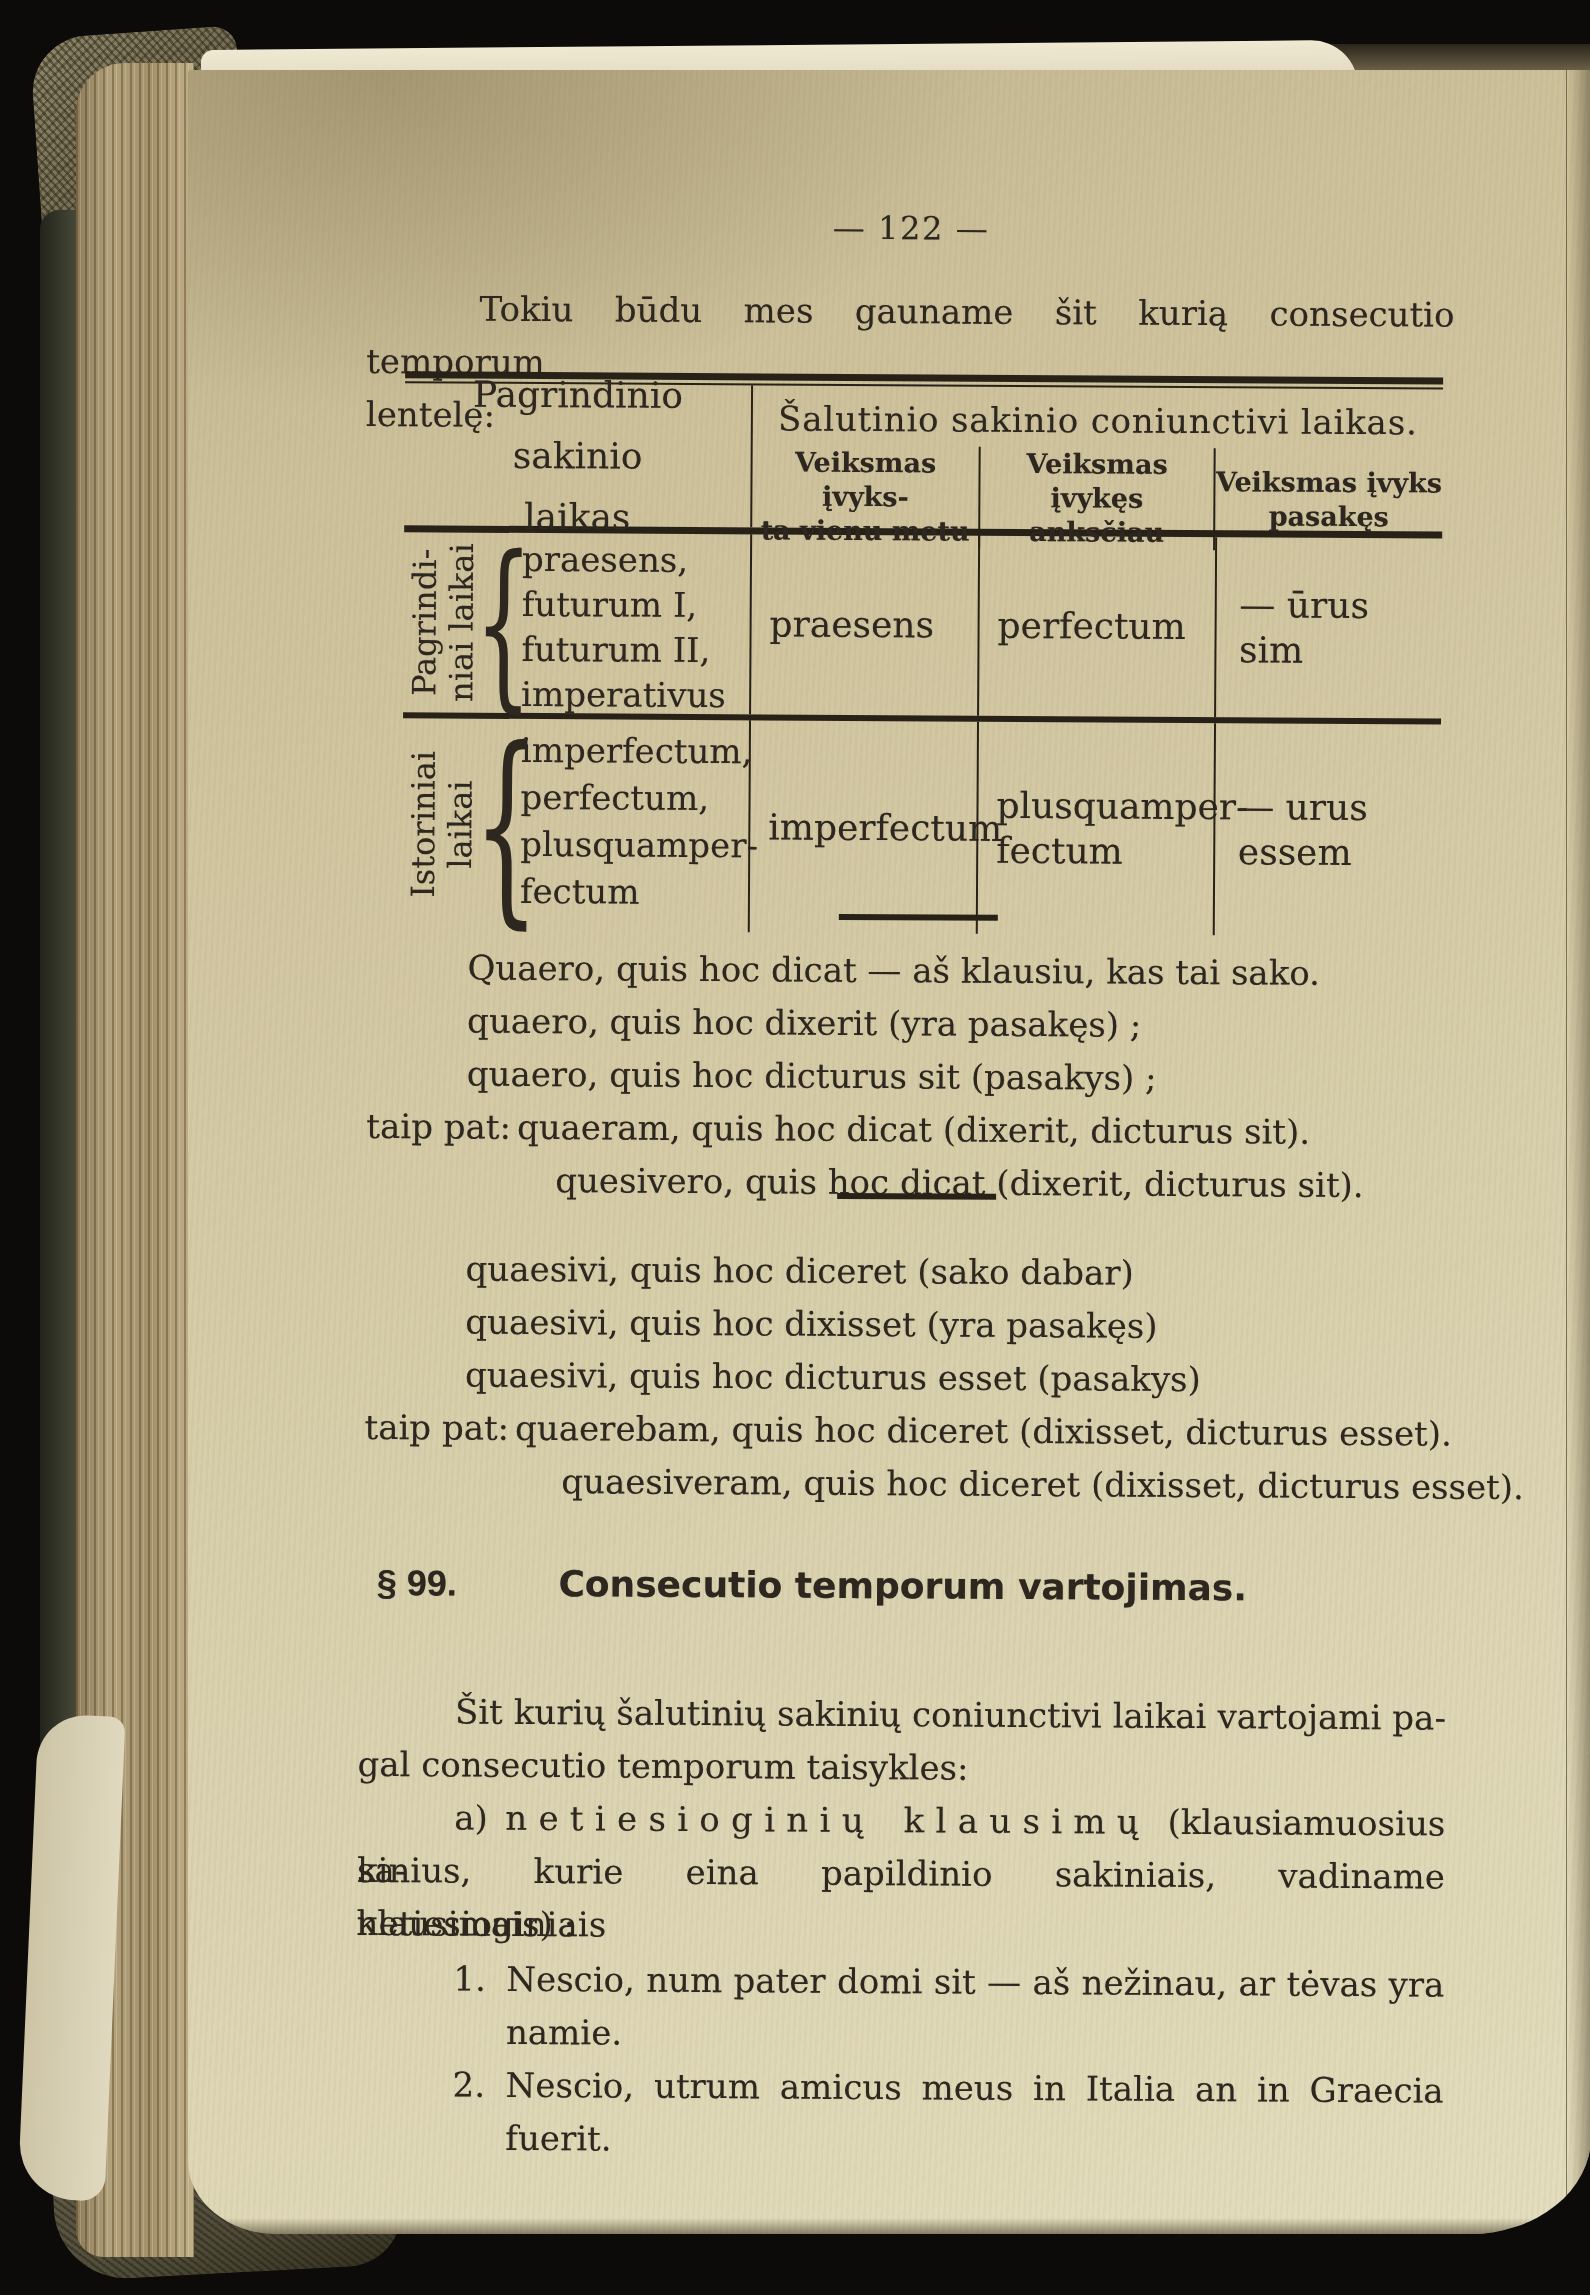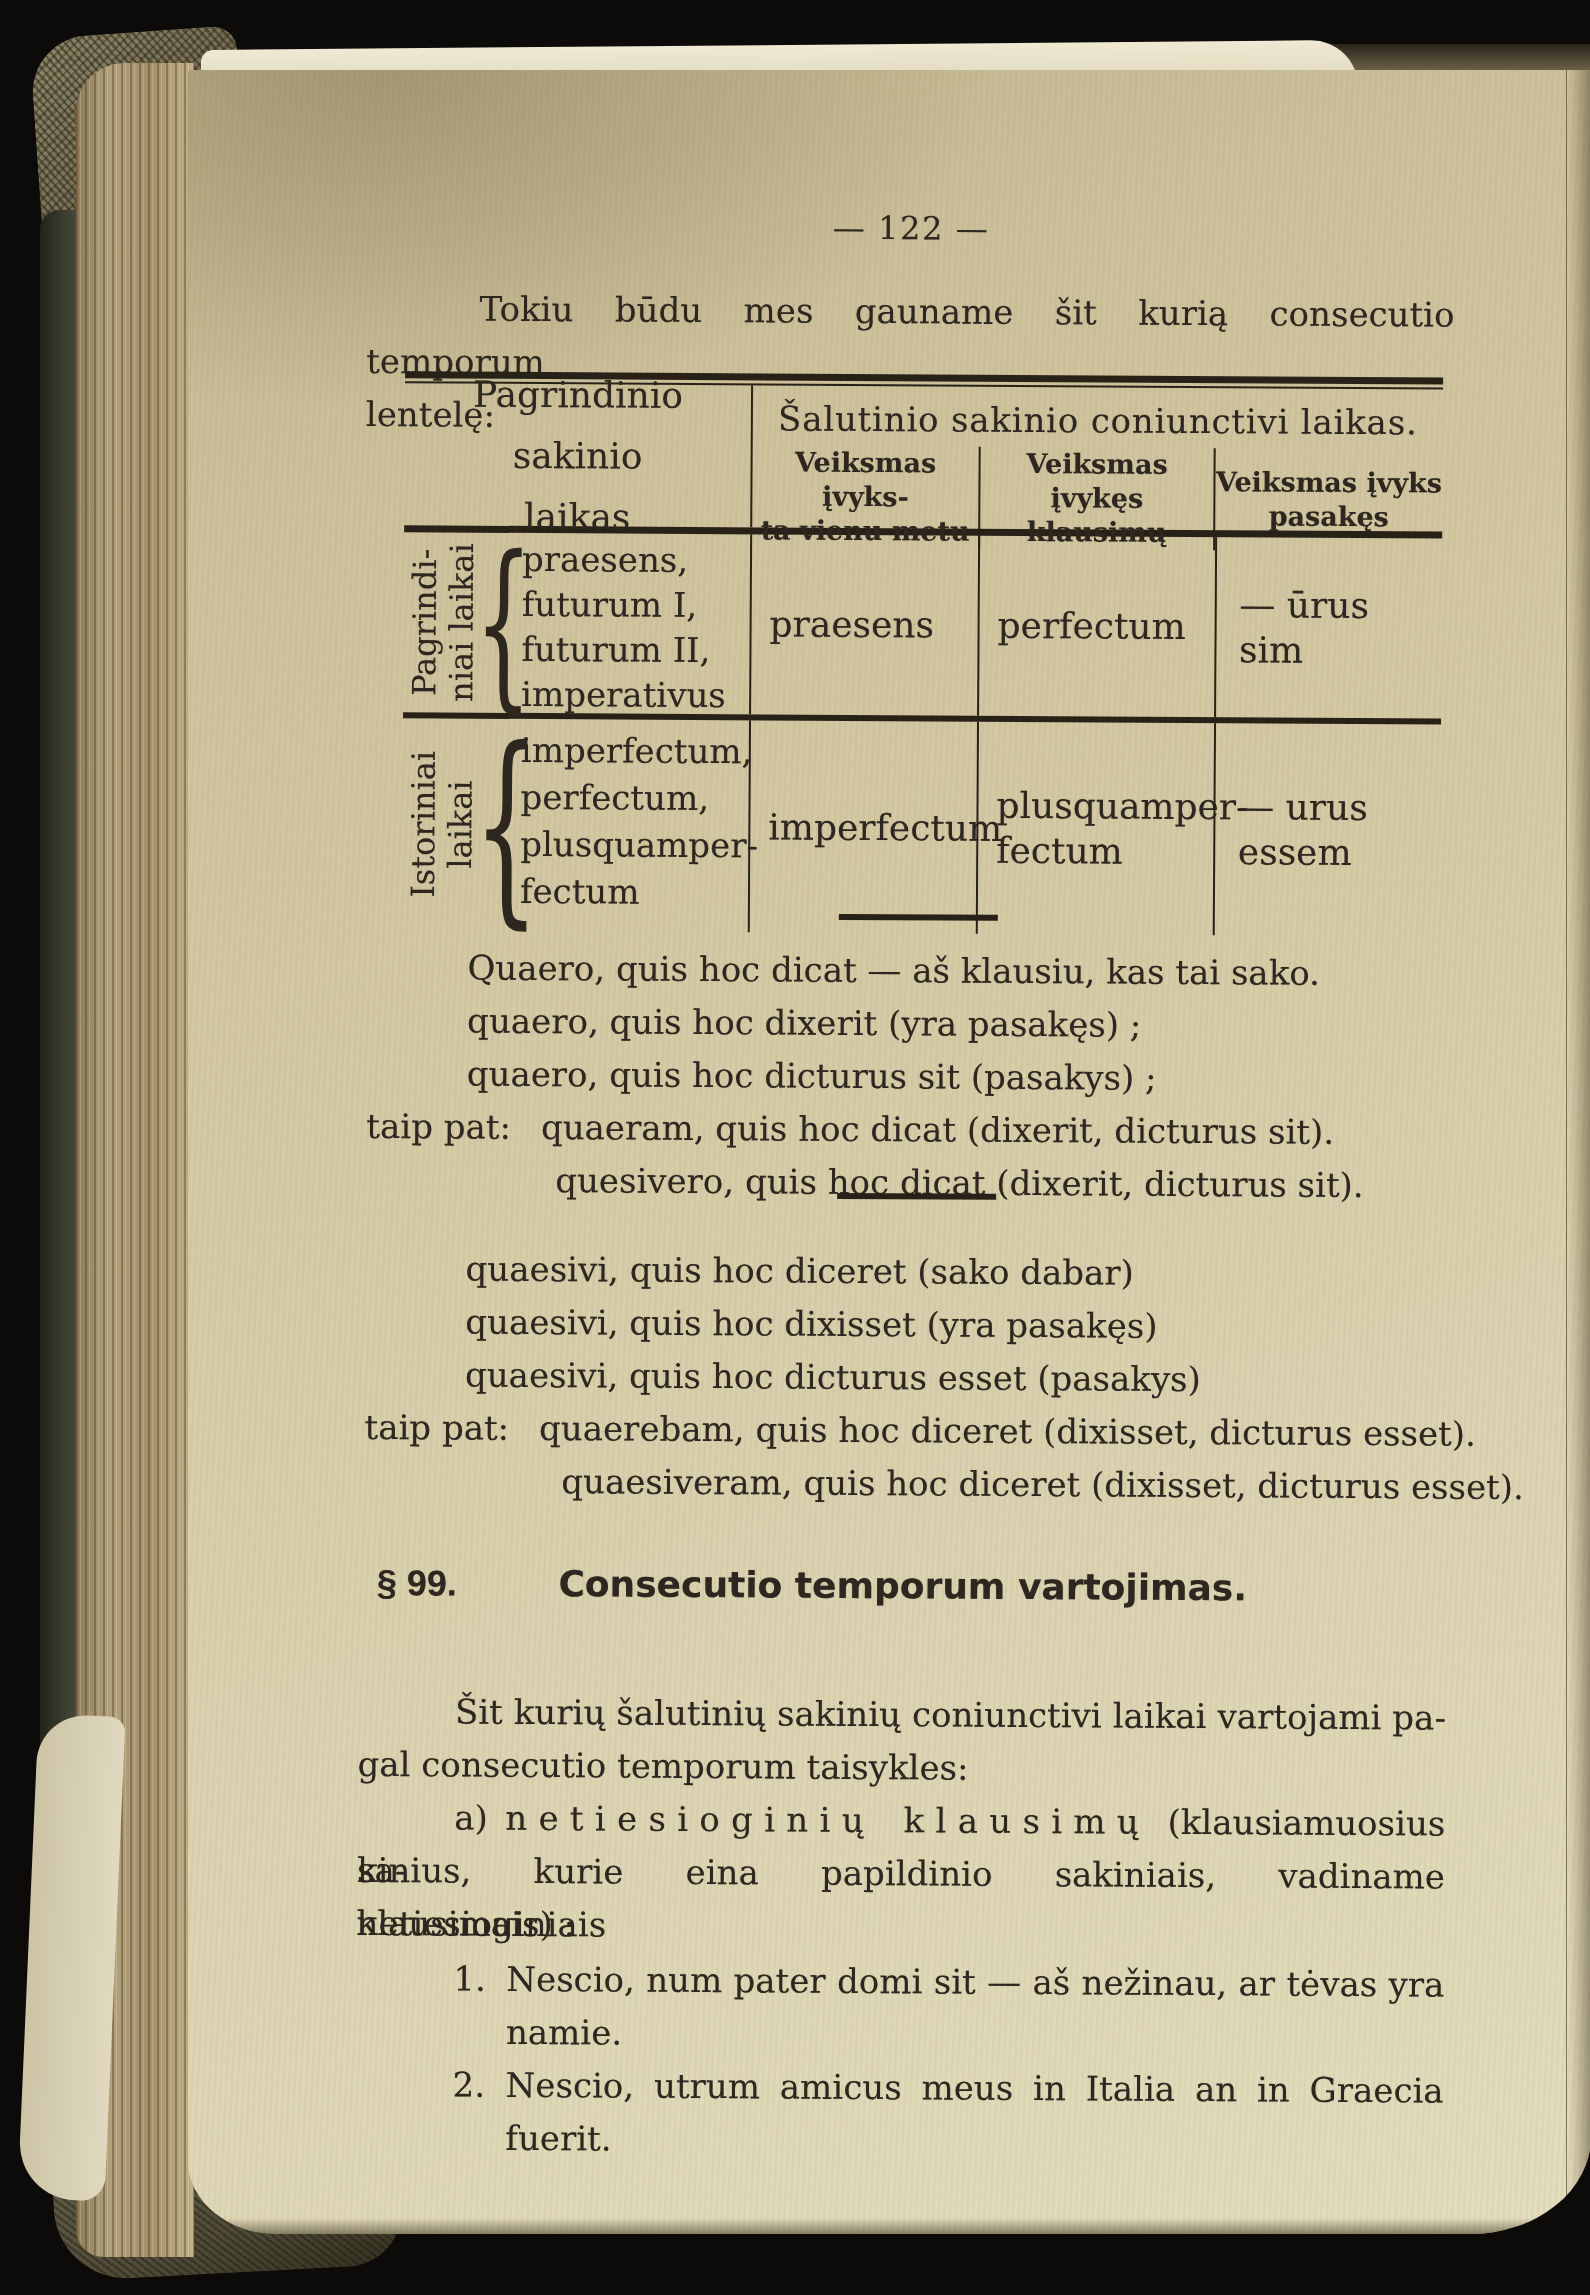--- a/index.html
+++ b/index.html
@@ -141,21 +141,21 @@
   .mr2{top:1120px;}
 
   
   .exg{left:0;width:100%;}
   .exg1{top:871px;}
   .exg2{top:1172px;}
   .ex{height:53px;margin-left:105px;white-space:nowrap;}
   .ex.full{margin-left:4.9px;}
   .ex.deep1{margin-left:194px;}
   .ex.deep2{margin-left:202px;}
-  .ex .pfx{margin-right:30px;}
+  .ex .pfx{margin-right:6px;}
 
   
   .sechead{top:1486px;left:0;width:100%;height:53px;}
   .secnum{position:absolute;left:18px;top:0;font-family:Liberation Sans, sans-serif;font-weight:bold;font-size:36px;}
   .sectitle{position:absolute;left:0;width:100%;text-align:center;
        font-family:"DejaVu Sans",sans-serif;font-weight:bold;font-size:36px;letter-spacing:0;}
 
   
   .usage{top:1615px;left:0;width:100%;}
   .usage .ln{height:53px;}
@@ -200,21 +200,21 @@
           <div class="hright">
             <div class="span-head">Šalutinio sakinio coniunctivi laikas.</div>
             <div class="hrule"></div>
             <div class="subrow">
               <div class="sub sub1">
                 <span>Veiksmas įvyks-</span>
                 <span>ta vienu metu</span>
               </div>
               <div class="sub sub2">
                 <span>Veiksmas įvykęs</span>
-                <span>klausimų</span>
+                <span>anksčiau</span>
               </div>
               <div class="sub sub3">
                 <span>Veiksmas įvyks</span>
                 <span>pasakęs</span>
               </div>
             </div>
           </div>
         </div>
 
         <div class="rule thick"></div>

